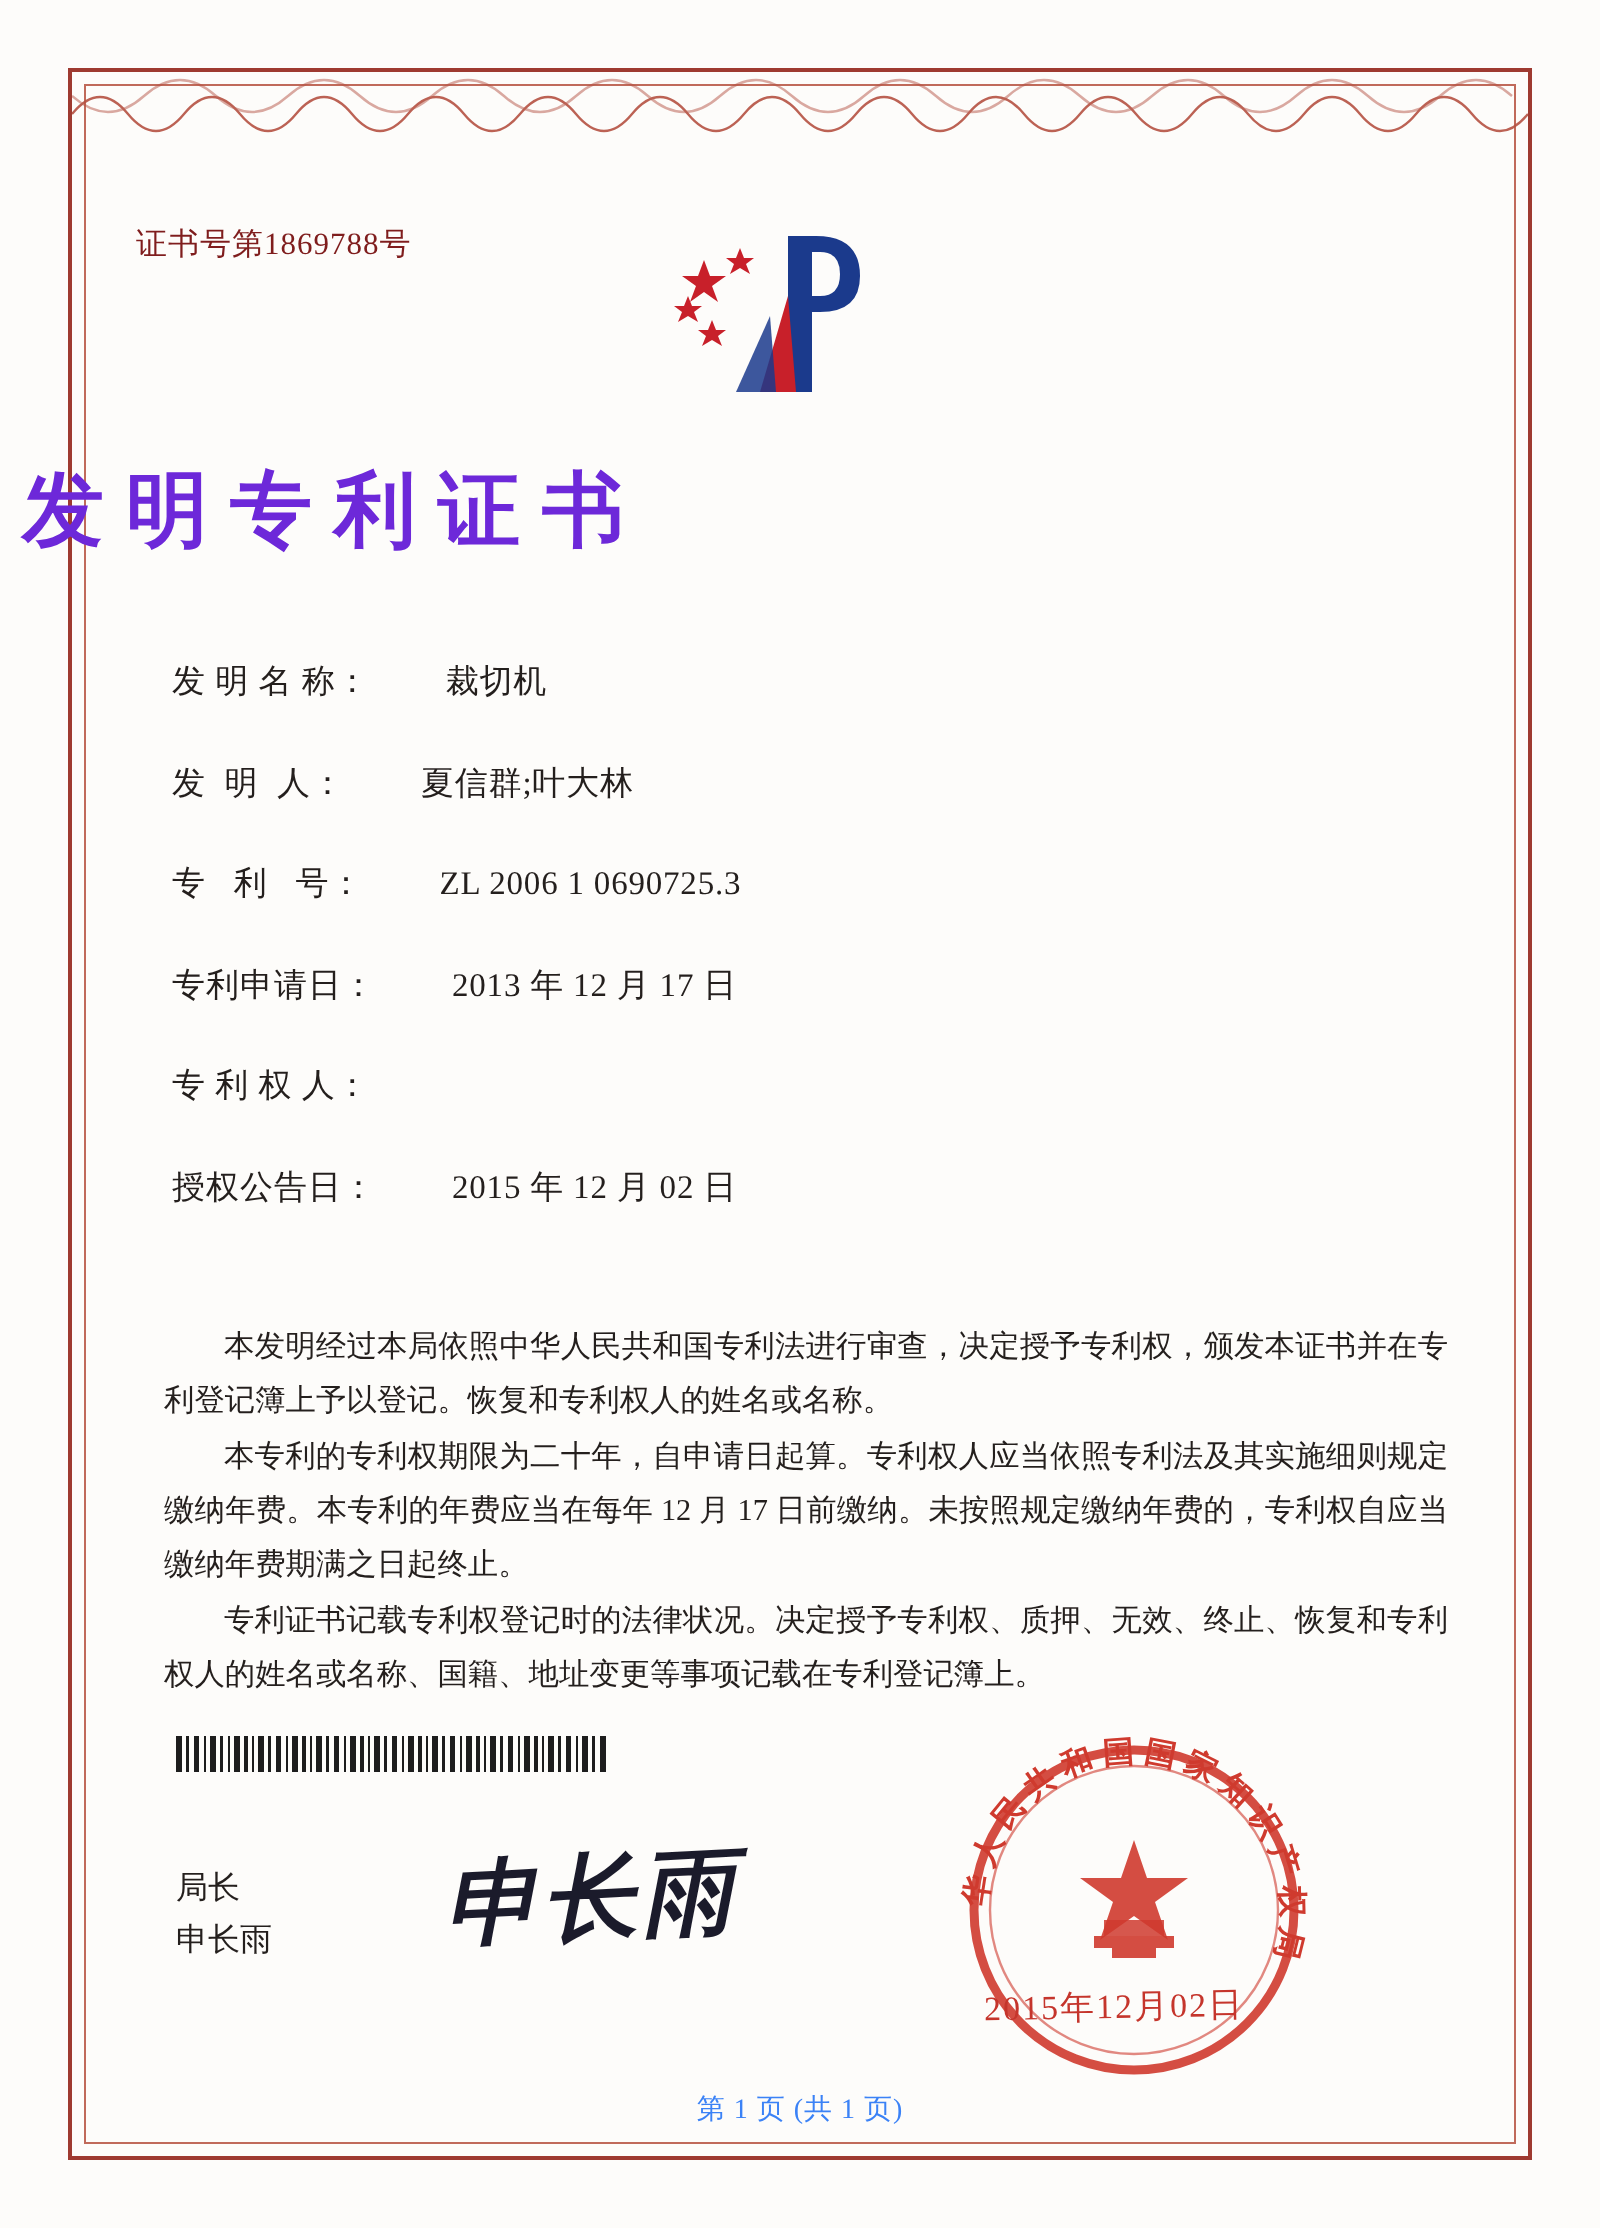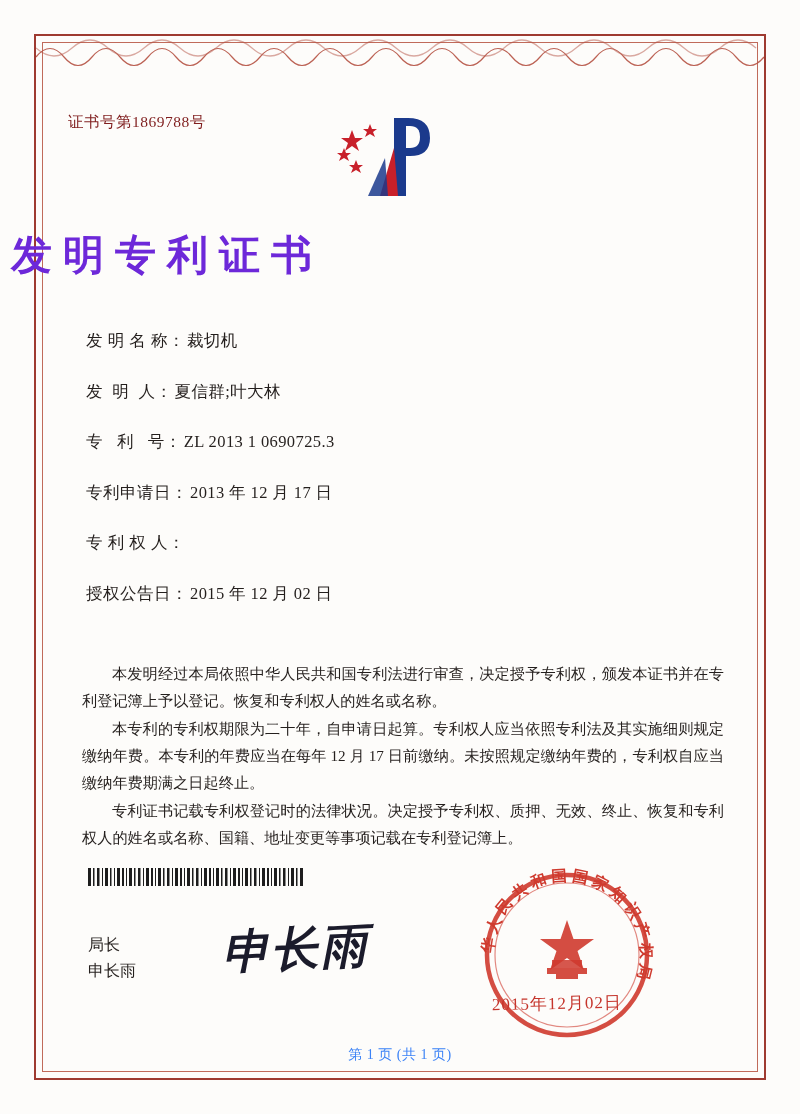--- a/index.html
+++ b/index.html
@@ -93,20 +93,21 @@
     left: 86px;
     top: 330px;
     right: 80px;
   }
   .field-row {
     display: flex;
     align-items: baseline;
     margin-bottom: 28.5px;
     font-size: 16.5px;
     color: #241f1d;
+    gap: 36px;
   }
   .field-label {
     white-space: pre;
     letter-spacing: .5px;
   }
   .field-value {
     letter-spacing: .4px;
     padding-left: 2px;
   }
 
@@ -244,21 +245,21 @@
       <div class="field-row">
         <span class="field-label">发 明 名 称：</span>
         <span class="field-value">裁切机</span>
       </div>
       <div class="field-row">
         <span class="field-label">发  明  人：</span>
         <span class="field-value">夏信群;叶大林</span>
       </div>
       <div class="field-row">
         <span class="field-label">专   利   号：</span>
-        <span class="field-value">ZL 2013 1 0690725.3</span>
+        <span class="field-value">ZL 2006 1 0690725.3</span>
       </div>
       <div class="field-row">
         <span class="field-label">专利申请日：</span>
         <span class="field-value">2013 年 12 月 17 日</span>
       </div>
       <div class="field-row">
         <span class="field-label">专 利 权 人：</span>
       </div>
       <div class="field-row">
         <span class="field-label">授权公告日：</span>

